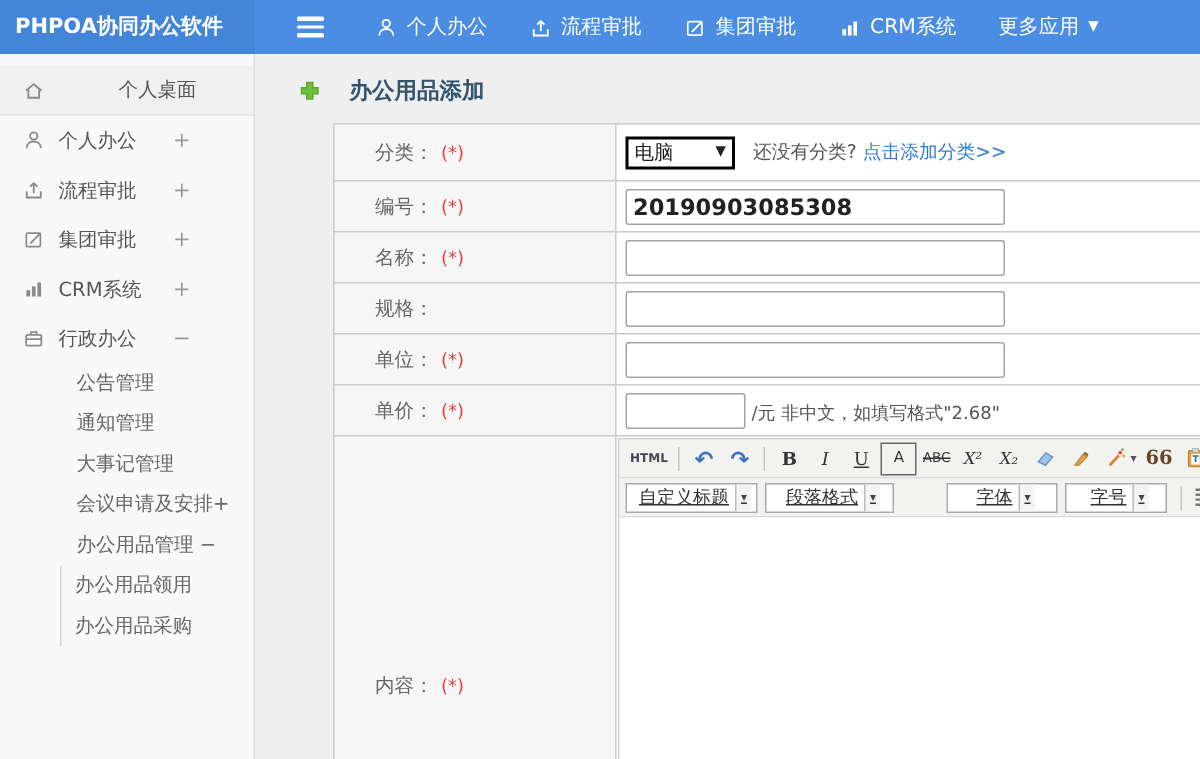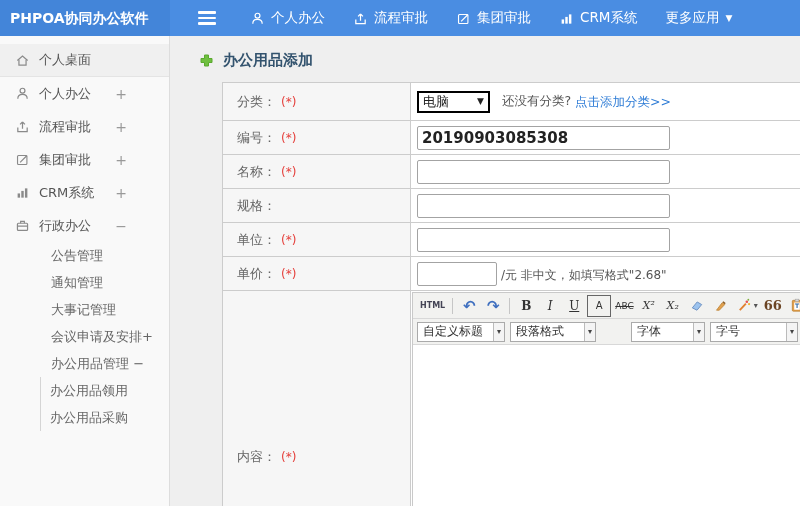--- a/index.html
+++ b/index.html
@@ -15,31 +15,31 @@
   .topnav{display:flex;align-items:center;margin-left:34px;gap:28px;font-size:13.5px;}
   .nav-item{display:flex;align-items:center;gap:6px;cursor:pointer;white-space:nowrap;}
   .ic{width:15px;height:15px;color:#fff;}
   .caret{font-size:9px;line-height:1;}
   
   .sidebar{position:absolute;top:36px;left:0;width:170px;height:470px;background:#f9f9f9;
            border-right:1px solid #ddd;box-sizing:border-box;padding-top:8px;color:#555;}
   .side-item{display:flex;align-items:center;height:33px;padding-left:15px;font-size:13px;
              position:relative;cursor:pointer;}
   .side-item .ic{color:#8a8a8a;margin-right:9px;width:15px;height:15px;}
-  .side-item.active{background:#f0f0f0;border-bottom:1px solid #e4e4e4;box-sizing:border-box;}
+  .side-item.active{background:#f0f0f0;border-bottom:1px solid #e4e4e4;box-sizing:border-box;gap:40px;}
   .exp{position:absolute;right:42px;color:#999;font-size:14px;}
   .sub-item{height:27px;line-height:27px;padding-left:51px;font-size:13px;color:#666;cursor:pointer;white-space:nowrap;}
   .subsub{margin-left:40px;border-left:1px solid #d5d5d5;}
   .subsub .sub-item{padding-left:9px;}
   
   .main{position:absolute;top:36px;left:170px;width:630px;height:470px;padding:12px 0 0 30px;box-sizing:border-box;}
-  .page-title{display:flex;align-items:center;gap:10px;height:24px;color:#33536e;font-size:15px;font-weight:bold;}
+  .page-title{display:flex;align-items:center;gap:20px;height:24px;color:#33536e;font-size:15px;font-weight:bold;}
   table.form{border-collapse:collapse;margin:10px 0 0 22px;width:700px;table-layout:fixed;}
   table.form td{border:1px solid #ccc;box-sizing:border-box;}
-  td.lbl{width:188px;background:#f6f6f6;font-size:13px;color:#666;padding-left:14px;}
+  td.lbl{width:188px;background:#f6f6f6;font-size:13px;color:#666;padding-left:27px;}
   td.val{background:#fff;padding:4px 6px;font-size:12.5px;color:#555;vertical-align:middle;}
   .req{color:#e5403c;margin-left:5px;font-size:12px;}
   .txt{width:253px;height:24px;border:1px solid #a3a3a3;border-radius:2px;font-size:15px;color:#222;
        padding:0 4px;box-sizing:border-box;font-family:inherit;font-weight:bold;}
   .txt.small{width:80px;}
   .fake-select{display:inline-flex;width:73px;height:22px;border:2px solid #000000;background:#fff;
        align-items:center;justify-content:space-between;padding:0 4px;font-size:13px;color:#222;
        box-sizing:border-box;vertical-align:middle;cursor:pointer;}
   .fake-select .caret{color:#222;font-size:9px;}
   .hint{margin-left:8px;color:#555;}
@@ -57,23 +57,23 @@
   .serif{font-family:"DejaVu Serif","Liberation Serif",serif;}
   .b-bold{font-weight:bold;}
   .b-italic{font-style:italic;}
   .b-under{text-decoration:underline;}
   .b-boxa{border:1px solid #666;font-size:10px;padding:0 2px;line-height:13px;}
   .b-strike{text-decoration:line-through;font-size:9px;}
   .b-supsub{font-size:11px;font-style:italic;}
   .b-arrow{color:#3f6fbf;font-size:15px;font-weight:bold;}
   .b-quote{font-size:13px;font-weight:bold;color:#6b4423;}
   .caret-s{font-size:8px;color:#555;margin-left:2px;}
-  .kd-select{display:inline-flex;align-items:center;justify-content:space-between;background:#fff;
+  .kd-select{display:inline-flex;align-items:center;justify-content:center;background:#fff;
        border:1px solid #aaa;height:20px;font-size:12px;color:#333;padding:0 0 0 5px;margin-right:5px;
-       cursor:pointer;box-sizing:border-box;}
+       cursor:pointer;box-sizing:border-box;text-decoration:underline;}
   .kd-select .dd{border-left:1px solid #bbb;padding:0 3px;font-size:8px;color:#444;margin-left:4px;
        height:18px;display:inline-flex;align-items:center;background:#f4f4f4;}
   .ed-body{flex:1;background:#fff;}
   .tbi{width:16px;height:15px;}
 </style>
 </head>
 <body>
 
 <svg width="0" height="0" style="position:absolute">
   <defs>
@@ -319,21 +319,21 @@
               <span class="dd">▾</span>
             </span>
             <span class="kd-select" style="width:86px;">
               <span>段落格式</span>
               <span class="dd">▾</span>
             </span>
             <span class="kd-select" style="width:74px;margin-left:30px;">
               <span>字体</span>
               <span class="dd">▾</span>
             </span>
-            <span class="kd-select" style="width:88px;">
+            <span class="kd-select" style="width:68px;">
               <span>字号</span>
               <span class="dd">▾</span>
             </span>
             <span class="sep"></span>
             <span class="tb-btn">
               <svg class="tbi" viewBox="0 0 16 14">
                     <g stroke="#777" stroke-width="1.6">
                       <line x1="1" y1="2" x2="15" y2="2"></line>
                       <line x1="1" y1="5.3" x2="10" y2="5.3"></line>
                       <line x1="1" y1="8.6" x2="15" y2="8.6"></line>

